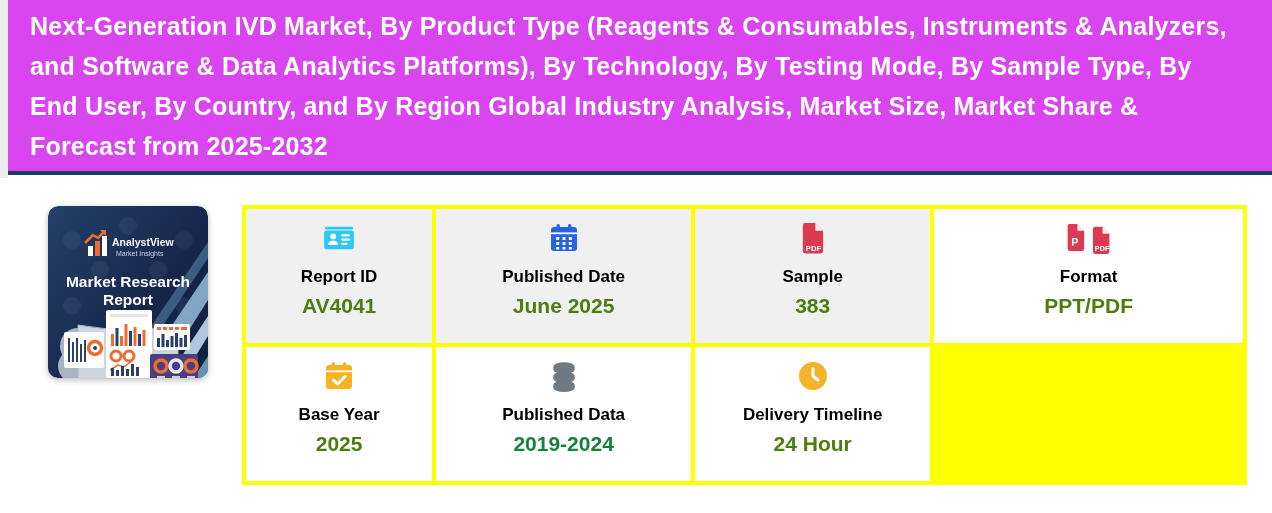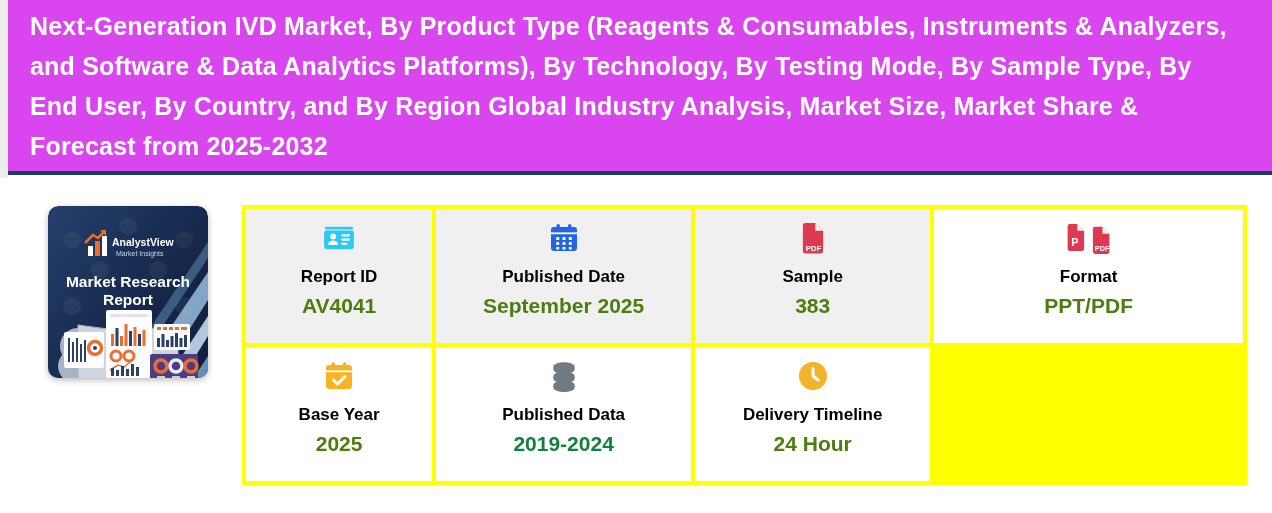--- a/index.html
+++ b/index.html
@@ -218,21 +218,21 @@
             <rect x="8.2" y="20" width="3" height="3" rx="0.6"></rect>
               <rect x="14.5" y="20" width="3" height="3" rx="0.6"></rect>
               <rect x="20.8" y="20" width="3" height="3" rx="0.6"></rect>
             <rect x="8.2" y="25" width="3" height="2.5" rx="0.6"></rect>
               <rect x="14.5" y="25" width="3" height="2.5" rx="0.6"></rect>
               <rect x="20.8" y="25" width="3" height="2.5" rx="0.6"></rect>
           </g>
         </svg>
       </span>
       <div class="label">Published Date</div>
-      <div class="value">September 2025</div>
+      <div class="value">June 2025</div>
     </div>
 
     <div class="cell r1">
       <span class="icon">
         <svg width="27" height="33" viewBox="0 0 28 34">
           <path d="M4 3.5 A2.5 2.5 0 0 1 6.5 1 H17 l8 8 v21 a2.5 2.5 0 0 1 -2.5 2.5 h-16 A2.5 2.5 0 0 1 4 30 z" fill="#dc3a50"></path>
           <path d="M17 1 l8 8 h-8 z" fill="#ffffff" opacity="0.92"></path>
           <text x="15" y="29.5" font-size="8" font-weight="bold" fill="#ffffff" text-anchor="middle">PDF</text>
         </svg>
       </span>

